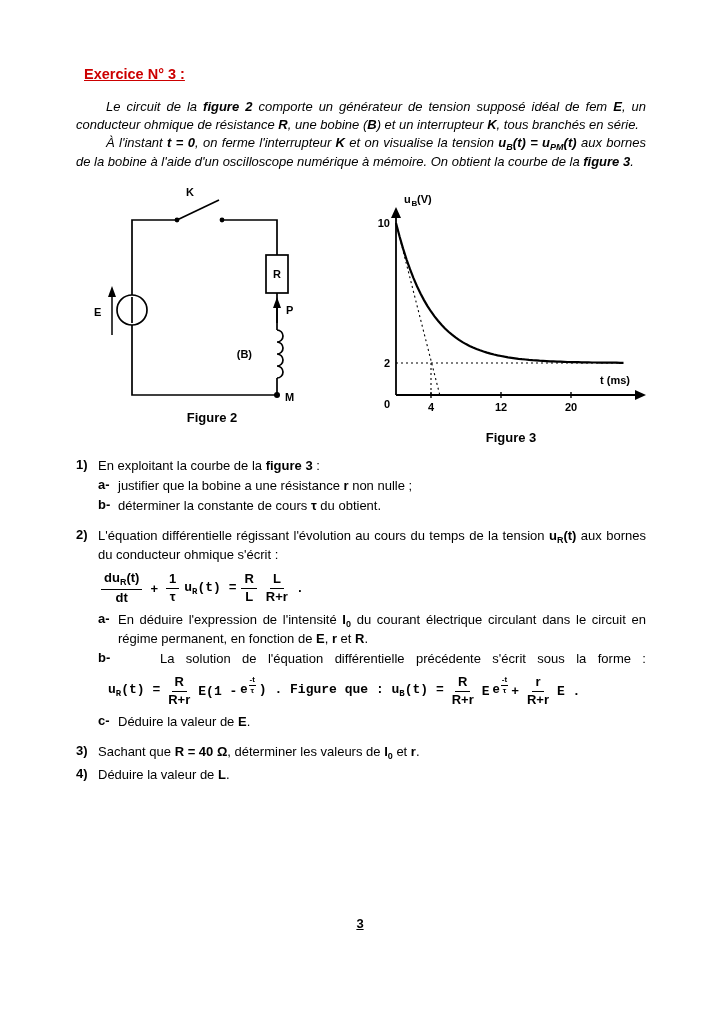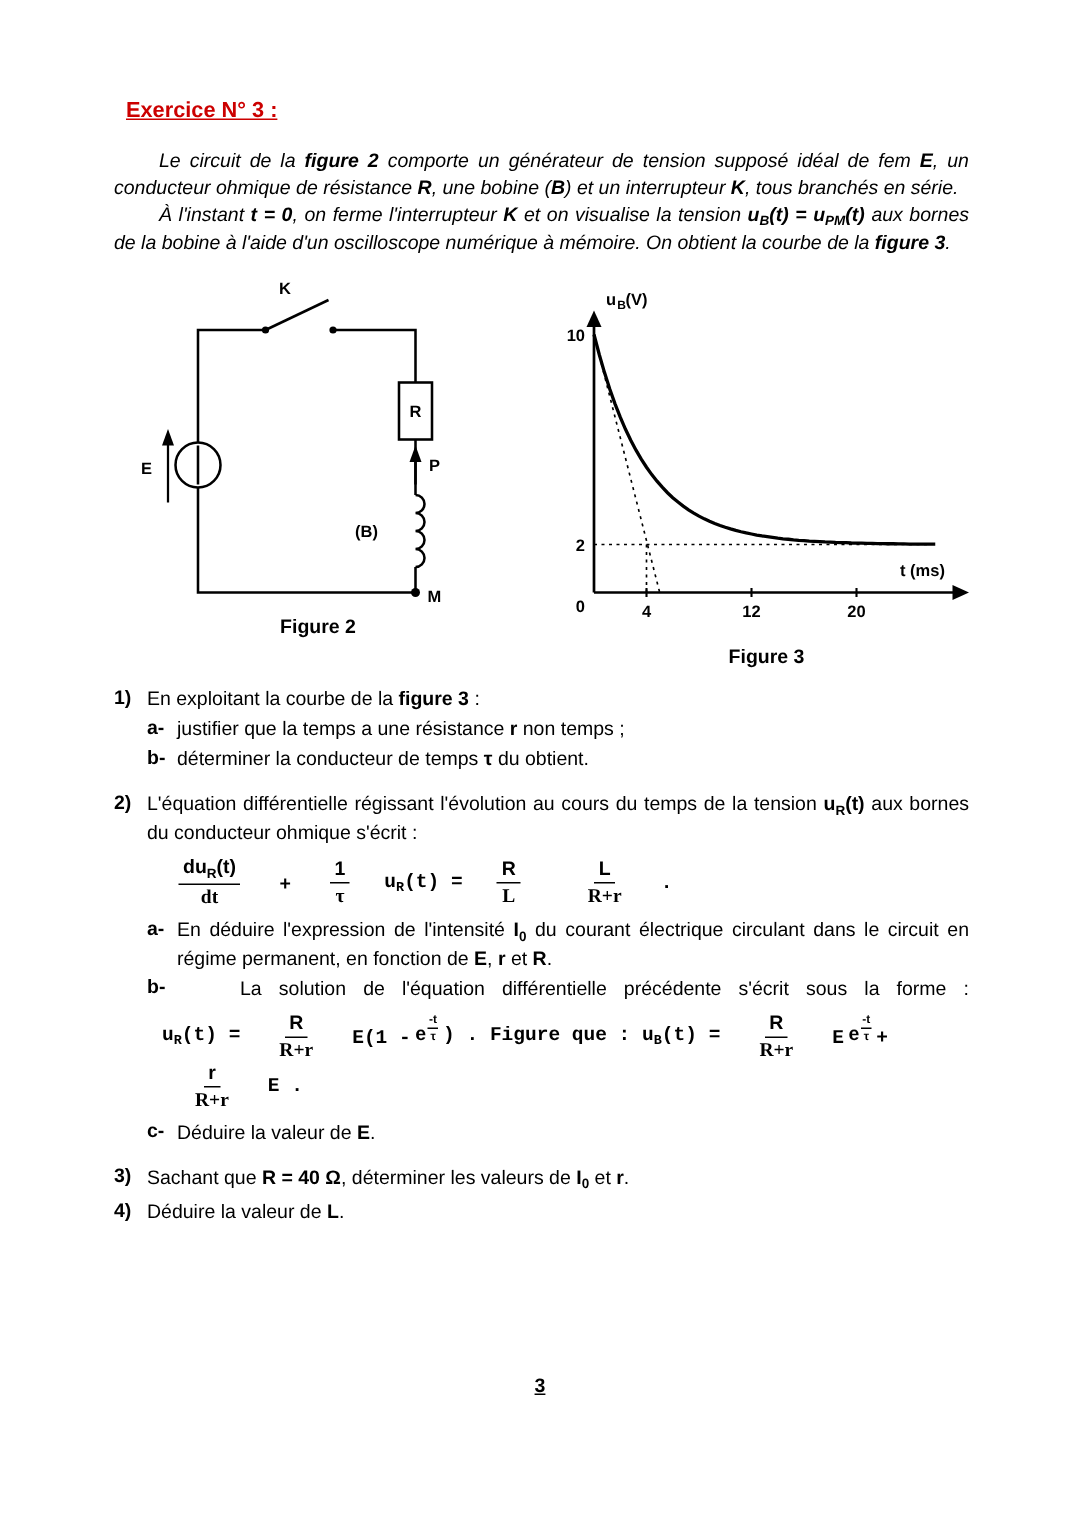--- a/index.html
+++ b/index.html
@@ -42,23 +42,23 @@
   .q { display:flex; margin-top:12px; }
   .qnum { font-weight:700; width:22px; flex:none; }
   .qbody { flex:1; text-align:justify; line-height:1.38; }
   .sub { display:flex; margin-left:22px; margin-top:2px; }
   .snum { font-weight:700; width:20px; flex:none; }
   .sbody { flex:1; text-align:justify; line-height:1.38; }
   .spread { text-align:justify; text-align-last:justify;margin-left:42px; }
 
   .eq-row { display:flex; align-items:center; flex-wrap:wrap; font-weight:700; margin:7px 0 5px 22px; line-height:1.2; }
   .eq-row.eqb { margin-left:30px; }
-  .frac { display:inline-flex; flex-direction:column; align-items:center; margin:0 21px; font-weight:700; }
+  .frac { display:inline-flex; flex-direction:column; align-items:center; margin:0 3px; font-weight:700; }
   .frac .num { border-bottom:1.4px solid #000; padding:0 3px 1px 3px; line-height:1.15; }
-  .frac .den { padding:1px 3px 0 3px; line-height:1.15;font-family:Liberation Serif, serif; }
+  .frac .den { padding:1px 3px 0 3px; line-height:1.15; }
   .rt { margin:0 2px;font-family:Liberation Mono, monospace; }
   .op { margin:0 5px; }
   .ee { display:inline-flex; align-items:flex-start; font-weight:700; margin:0 1px; }
   .expf { display:inline-flex; flex-direction:column; align-items:center; font-size:8px; line-height:1.15; transform:translateY(-6px); margin-left:1px; }
   .expf .en { border-bottom:1px solid #000; padding:0 1px; }
   .expf .ed { padding-top:0.5px; }
 
   .page-number {
     position:absolute; top:916px; left:0; width:720px;
     text-align:center; font-weight:700;
@@ -157,25 +157,25 @@
     </div>
   </div>
 
   
   <div class="q">
     <span class="qnum">1)</span>
     <div class="qbody"><span class="sg-n">En exploitant la courbe de la </span><span class="sg-b">figure 3</span><span class="sg-n"> :</span></div>
   </div>
   <div class="sub">
     <span class="snum">a-</span>
-    <div class="sbody"><span class="sg-n">justifier que la temps a une résistance </span><span class="sg-b">r</span><span class="sg-n"> non temps ;</span></div>
+    <div class="sbody"><span class="sg-n">justifier que la bobine a une résistance </span><span class="sg-b">r</span><span class="sg-n"> non nulle ;</span></div>
   </div>
   <div class="sub">
     <span class="snum">b-</span>
-    <div class="sbody"><span class="sg-n">déterminer la conducteur de temps </span><span class="sg-b">τ</span><span class="sg-n"> du obtient.</span></div>
+    <div class="sbody"><span class="sg-n">déterminer la constante de cours </span><span class="sg-b">τ</span><span class="sg-n"> du obtient.</span></div>
   </div>
 
   
   <div class="q">
     <span class="qnum">2)</span>
     <div class="qbody"><span class="sg-n">L'équation différentielle régissant l'évolution au cours du temps de la tension </span><span class="sg-b">u</span><span class="sg-bsub">R</span><span class="sg-b">(t)</span><span class="sg-n"> aux bornes du conducteur ohmique s'écrit :</span></div>
   </div>
 
   <div class="eq-row">
     <span class="frac">

